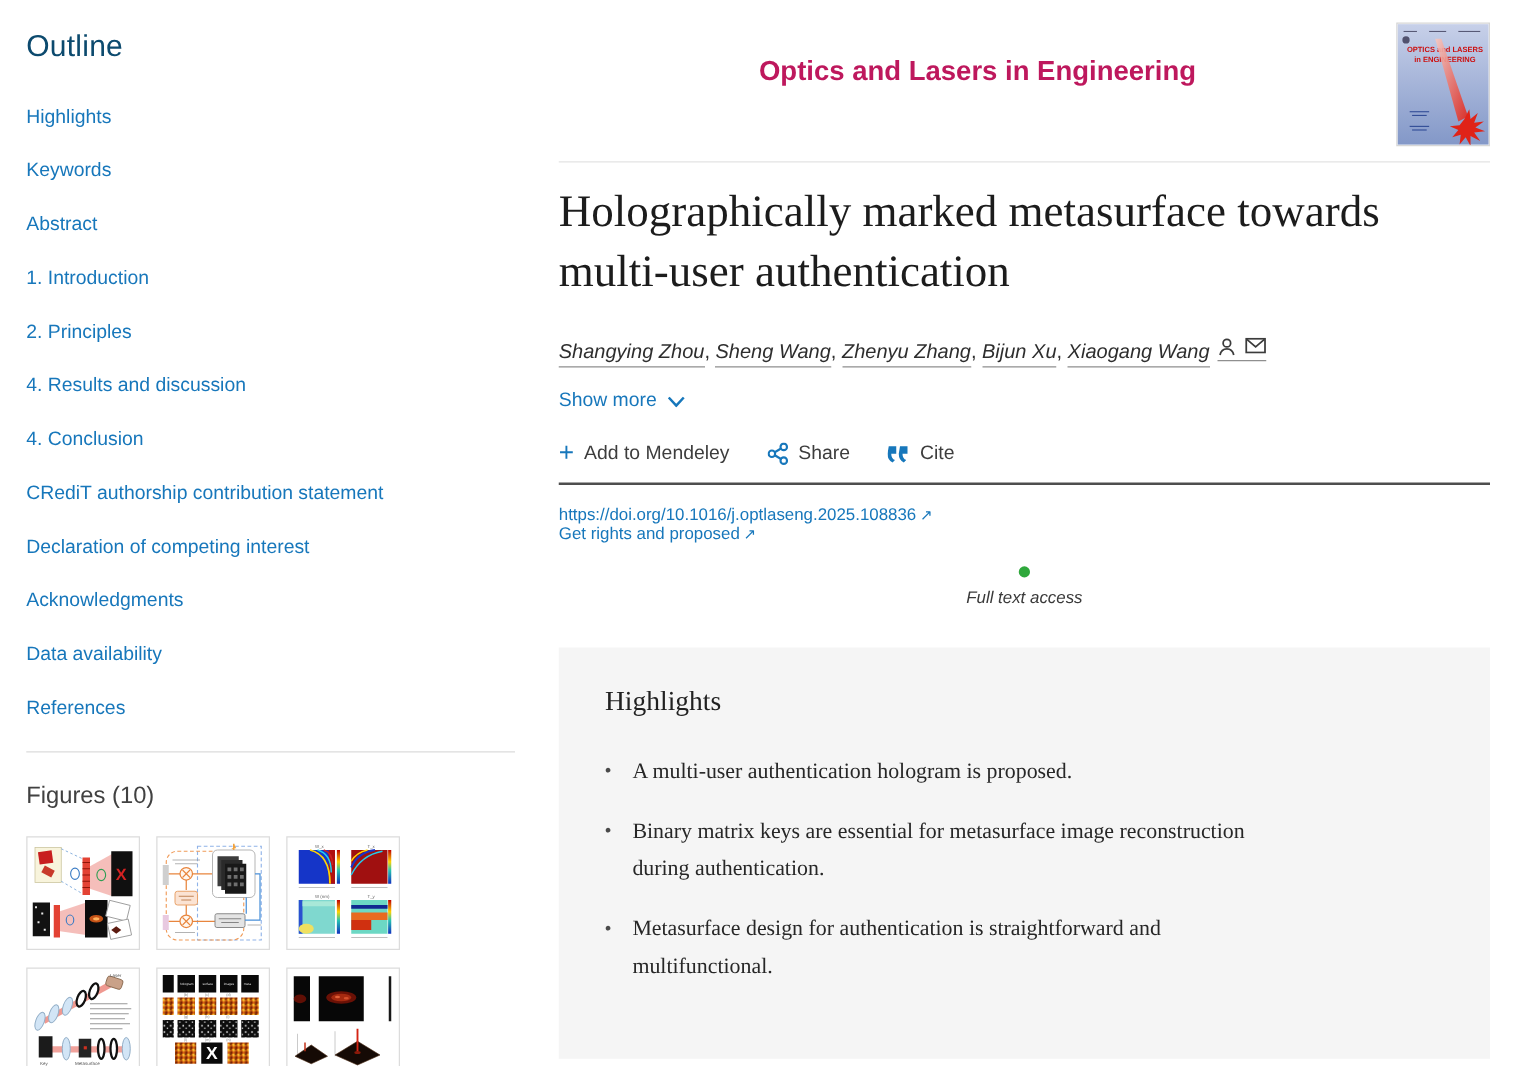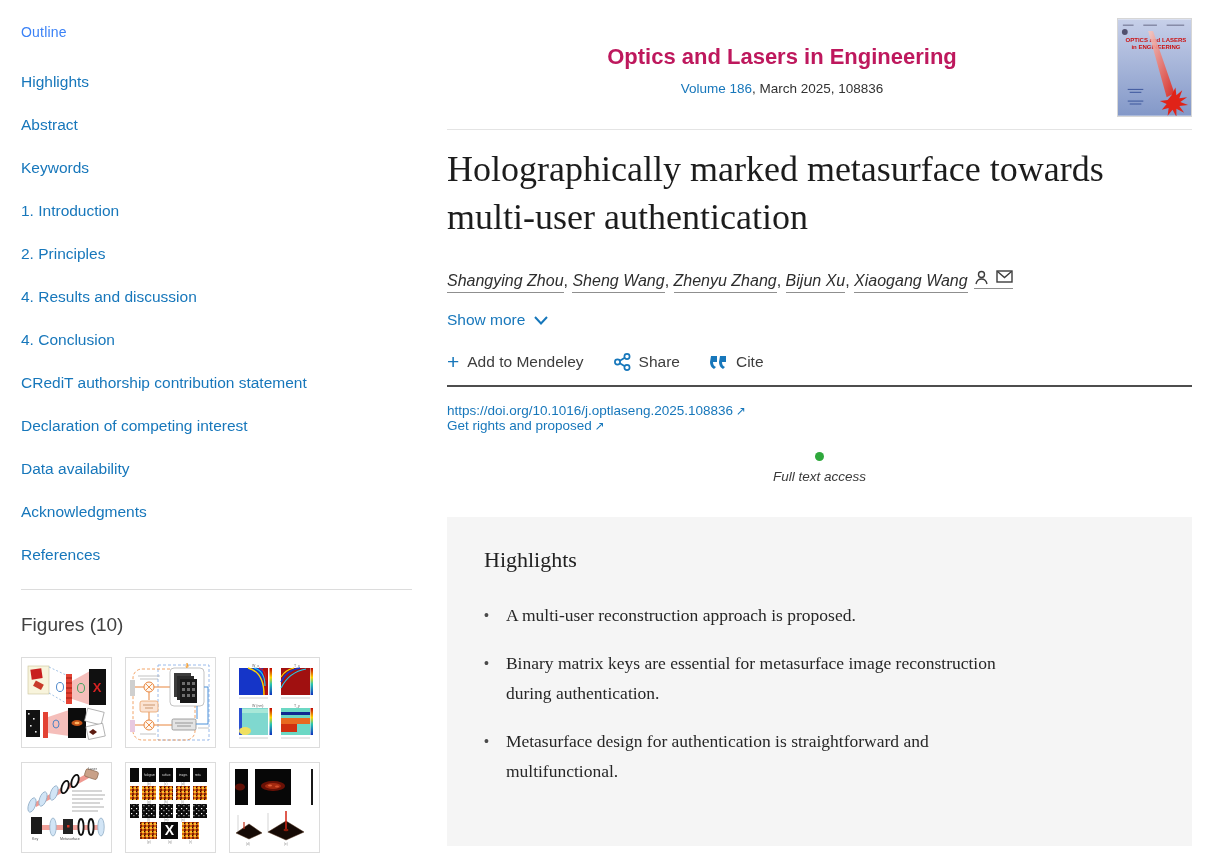--- a/index.html
+++ b/index.html
@@ -1,21 +1,21 @@
 <!DOCTYPE html>
 <html><head>
 <meta charset="utf-8">
 <style>
   * { margin:0; padding:0; box-sizing:border-box; }
   html,body { width:1210px; height:853px; background:#fff; overflow:hidden;
               font-family:"Liberation Sans", sans-serif; }
 
   
   .sidebar { position:absolute; left:21px; top:24px; width:400px; }
-  .outline-title { font-size:14px; font-weight:400; color:#3b82f6; letter-spacing:.2px; }
+  .outline-title { font-size:24px; font-weight:400; color:#0c4a6e; letter-spacing:.2px; }
   .toc { list-style:none; margin-top:33px; }
   .toc li { margin-bottom:25px; }
   .toc a { font-size:15.5px; color:#1777bb; text-decoration:none; cursor:pointer; }
   .side-divider { border:none; border-top:1px solid #dcdcdc; width:391px; margin:12px 0 0 0; }
   .figures-title { font-size:19px; font-weight:400; color:#414141; margin-top:24px; }
   .fig-grid { margin-top:21px; width:330px; display:flex; flex-wrap:wrap; }
   .thumb { width:91px; height:91px; border:1px solid #dcdcdc; background:#fff; padding:4px;
            margin:0 13px 14px 0; display:block; cursor:pointer; }
   .thumb svg { width:81px; height:81px; display:block; }
 
@@ -77,28 +77,28 @@
 <div class="sidebar">
   <div class="outline-title">Outline</div>
 
   <ul class="toc">
 
       <li>
         <a>Highlights</a>
       </li>
 
       <li>
+        <a>Keywords</a>
+      </li>
+
+      <li>
         <a>Abstract</a>
       </li>
 
       <li>
-        <a>Keywords</a>
-      </li>
-
-      <li>
         <a>1. Introduction</a>
       </li>
 
       <li>
         <a>2. Principles</a>
       </li>
 
       <li>
         <a>4. Results and discussion</a>
       </li>
@@ -109,25 +109,25 @@
 
       <li>
         <a>CRediT authorship contribution statement</a>
       </li>
 
       <li>
         <a>Declaration of competing interest</a>
       </li>
 
       <li>
+        <a>Acknowledgments</a>
+      </li>
+
+      <li>
         <a>Data availability</a>
-      </li>
-
-      <li>
-        <a>Acknowledgments</a>
       </li>
 
       <li>
         <a>References</a>
       </li>
     </ul>
 
   <hr class="side-divider">
 
   <div class="figures-title">Figures (10)</div>
@@ -421,23 +421,20 @@
     </a>
   </div>
 </div>
 
 <div class="main">
 
   <div class="journal-header">
 
     <div class="jh-center">
       <div class="journal-title"><span>Optics and Lasers in Engineering</span></div>
-      <div class="journal-issue">
-        <a>Volume 186</a><span>, March 2025, 108836</span>
-      </div>
     </div>
 
     <svg class="cover" viewBox="0 0 75 99">
       <defs>
         <linearGradient id="covg" x1="0" y1="0" x2="0" y2="1">
           <stop offset="0" stop-color="#c7d0e9"></stop>
             <stop offset="1" stop-color="#8398c8"></stop>
         </linearGradient>
         <linearGradient id="beam" x1="0" y1="0" x2="1" y2="1">
           <stop offset="0" stop-color="#f5c9c2"></stop>
@@ -523,21 +520,21 @@
     <span class="dot"></span>
     <span class="access-label">Full text access</span>
   </div>
 
   <div class="highlights">
     <h2>Highlights</h2>
     <ul>
 
         <li>
           <span class="bullet">•</span>
-          <p>A multi-user reconstruction approach is proposed.</p>
+          <p>A multi-user authentication hologram is proposed.</p>
         </li>
 
         <li>
           <span class="bullet">•</span>
           <p>Binary matrix keys are essential for metasurface image reconstruction during authentication.</p>
         </li>
 
         <li>
           <span class="bullet">•</span>
           <p>Metasurface design for authentication is straightforward and multifunctional.</p>

